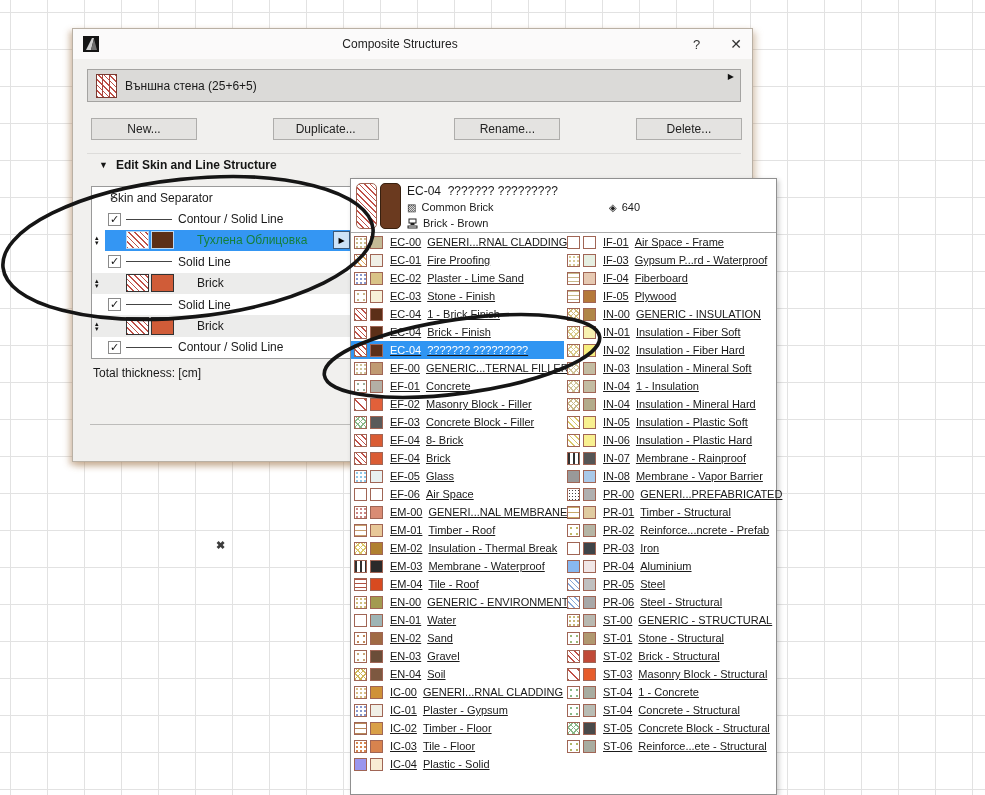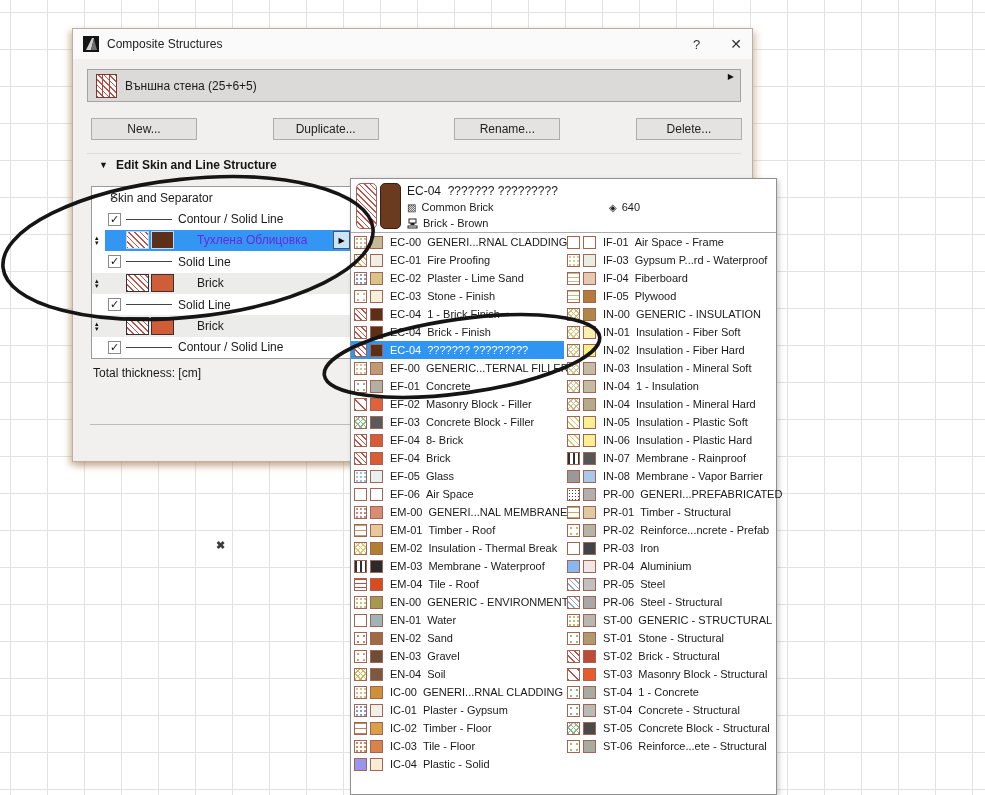--- a/index.html
+++ b/index.html
@@ -18,21 +18,21 @@
   }
   .cursor-x { position:absolute; left:216px; top:539px; font-size:11px; font-weight:bold; color:#3c3c3c; z-index:5; }
 
   
   .dialog {
     position:absolute; left:72px; top:28px; width:681px; height:434px;
     background:#f1f0ee; border:1px solid #b9b0a4; z-index:10;
     box-shadow:-3px 3px 6px rgba(170,130,90,.45), 3px 4px 7px rgba(170,130,90,.4);
     font-size:12px;
   }
-  .titlebar { height:30px; display:flex; align-items:center; padding:0 10px; background:#fbfafa; }
+  .titlebar { height:30px; display:flex; align-items:center; padding:0 10px; background:#fbfafa;text-align:center; }
   .app-icon { width:16px; height:16px; background:#141414; position:relative; flex:0 0 auto; }
   .app-icon svg { position:absolute; inset:0; }
   .title-text { margin-left:8px; flex:1; color:#222; }
   .help-btn { margin-right:30px; font-size:13px; color:#333; cursor:default; }
   .close-btn { font-size:14px; color:#333; cursor:default; }
 
   .combo {
     position:absolute; left:14px; top:40px; right:11px; height:33px;
     background:#dbdad8; border:1px solid #a4a3a1;
     display:flex; align-items:center; padding-left:8px;
@@ -77,21 +77,21 @@
   }
   .sep-line { position:absolute; left:34px; width:46px; height:1px; background:#444; }
   .sep-label { position:absolute; left:86px; }
   .head-check { position:absolute; left:17px; font-size:11px; color:#333; }
   .head-label { position:absolute; left:18px; }
   .skin-swatches { position:absolute; left:34px; display:flex; gap:2px; align-items:center; }
   .skin-sw { width:23px; height:18px; border:1px solid #333; }
   .skin-sw.hatch { background:#fff; background-image:repeating-linear-gradient(45deg,#c05048 0 1px, transparent 1px 4px); }
   .srow.sel-wrap .skin-sw { border:1px solid #bcd8f2; }
   .skin-label { position:absolute; left:105px; }
-  .sel-wrap .skin-label { color:#6d28d9; }
+  .sel-wrap .skin-label { color:#15803d; }
   .flyout-btn {
     position:absolute; right:2px; width:17px; height:18px; background:#cde3f7;
     border:1px solid #39597a; font-size:8px; color:#000; text-align:center; line-height:17px;
   }
   .total-label { position:absolute; left:20px; top:337px; }
   .skin-btn-row { position:absolute; left:17px; top:367px; display:flex; gap:9px; }
   .bottom-rule { position:absolute; left:17px; right:20px; top:395px; height:1px; background:#bdbcba; }
 
   
   .mat-popup {
@@ -103,21 +103,21 @@
   .big-sw { position:absolute; top:4px; width:21px; height:46px; border-radius:5px; }
   .big-sw.one { left:5px; border:1px solid #a06555; background:#fff;
     background-image:repeating-linear-gradient(45deg,#c05048 0 1px, transparent 1px 4px); }
   .big-sw.two { left:29px; border:1px solid #38200f; background:#6b3a1f; }
   .mat-head-line1 { position:absolute; left:56px; top:5px; font-size:12px; }
   .mat-head-line2 { position:absolute; left:56px; top:22px; display:flex; align-items:center; gap:5px; }
   .mat-head-line3 { position:absolute; left:56px; top:38px; display:flex; align-items:center; gap:5px; }
   .mat-head-pen   { position:absolute; left:258px; top:22px; display:flex; align-items:center; gap:5px; }
   .mini-icon { font-size:10px; color:#222; }
   .mat-cols { display:flex; }
-  .mat-col { width:213px; }
+  .mat-col { width:213px;text-decoration:underline; }
   .mat-row { height:18px; display:flex; align-items:center; padding-left:3px; position:relative; }
   .mat-row.selected { background:#3095f2; }
   .mat-row.selected .mat-label, .mat-row.selected .mat-code { color:#fff; }
   .sw { width:13px; height:13px; border:1px solid #a06555; background-color:#fff; flex:0 0 auto; }
   .sw + .sw { margin-left:3px; }
   .mat-code { margin-left:7px; white-space:nowrap; }
   .mat-label { margin-left:6px; white-space:nowrap; }
   
   .p-plain { background-color:var(--pc); }
   .p-dots, .p-dots-sparse, .p-dots-dense { background-image:radial-gradient(var(--pc) 0.9px, transparent 1px); background-size:4px 4px; }

